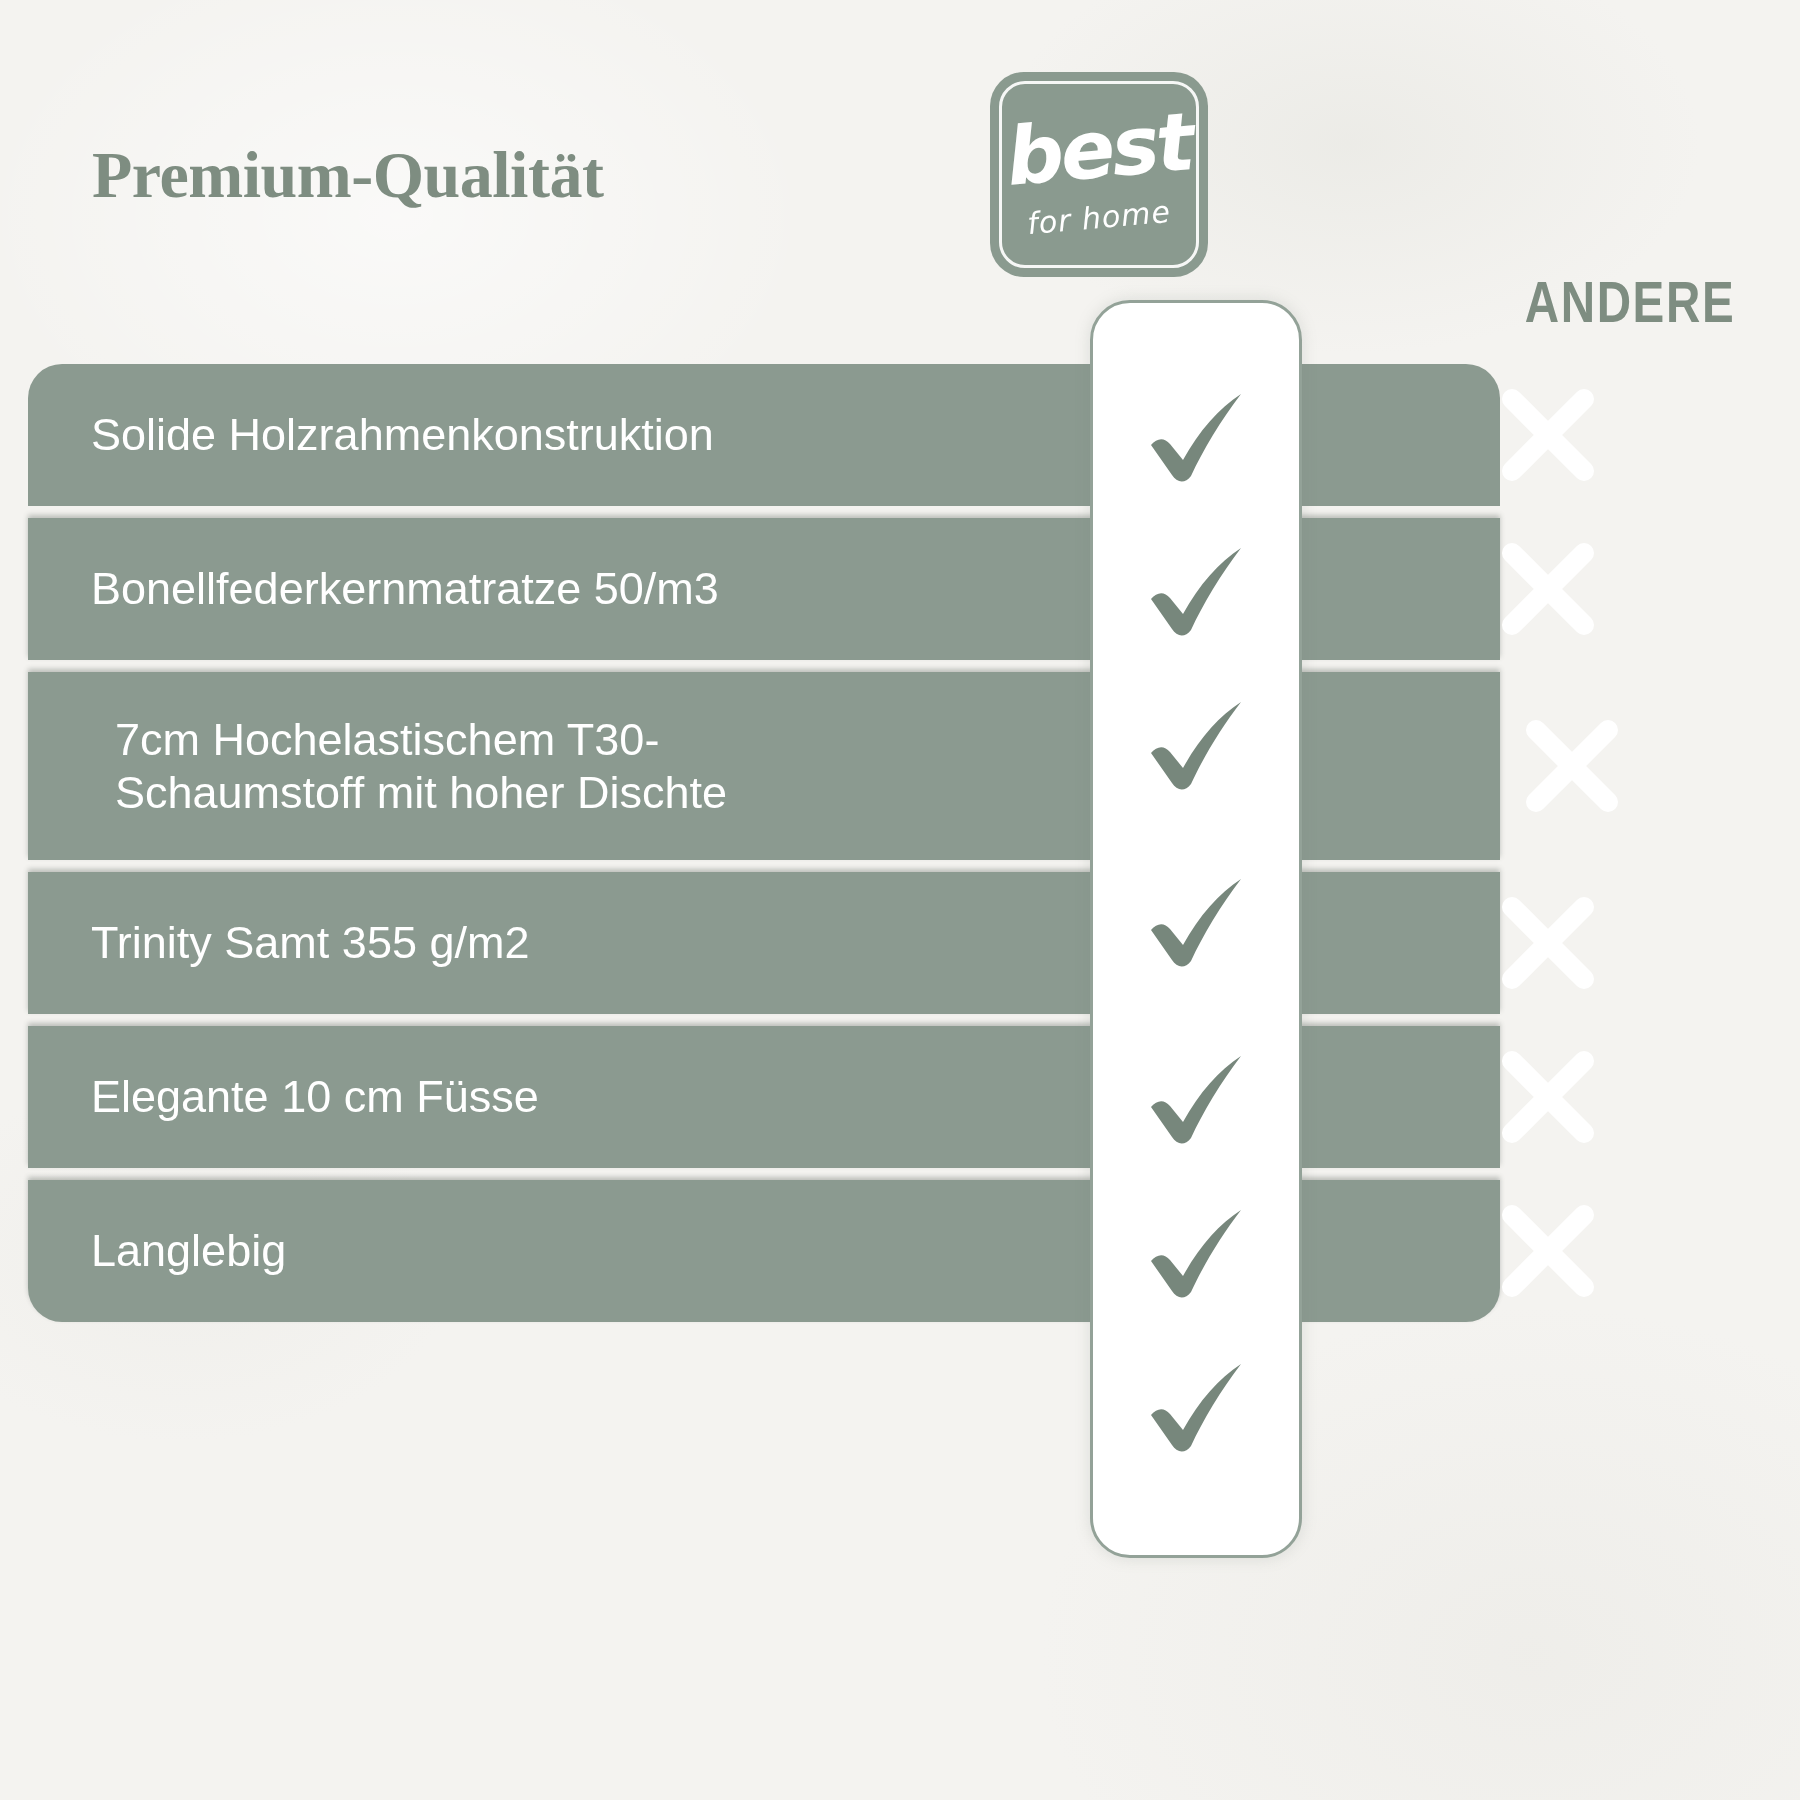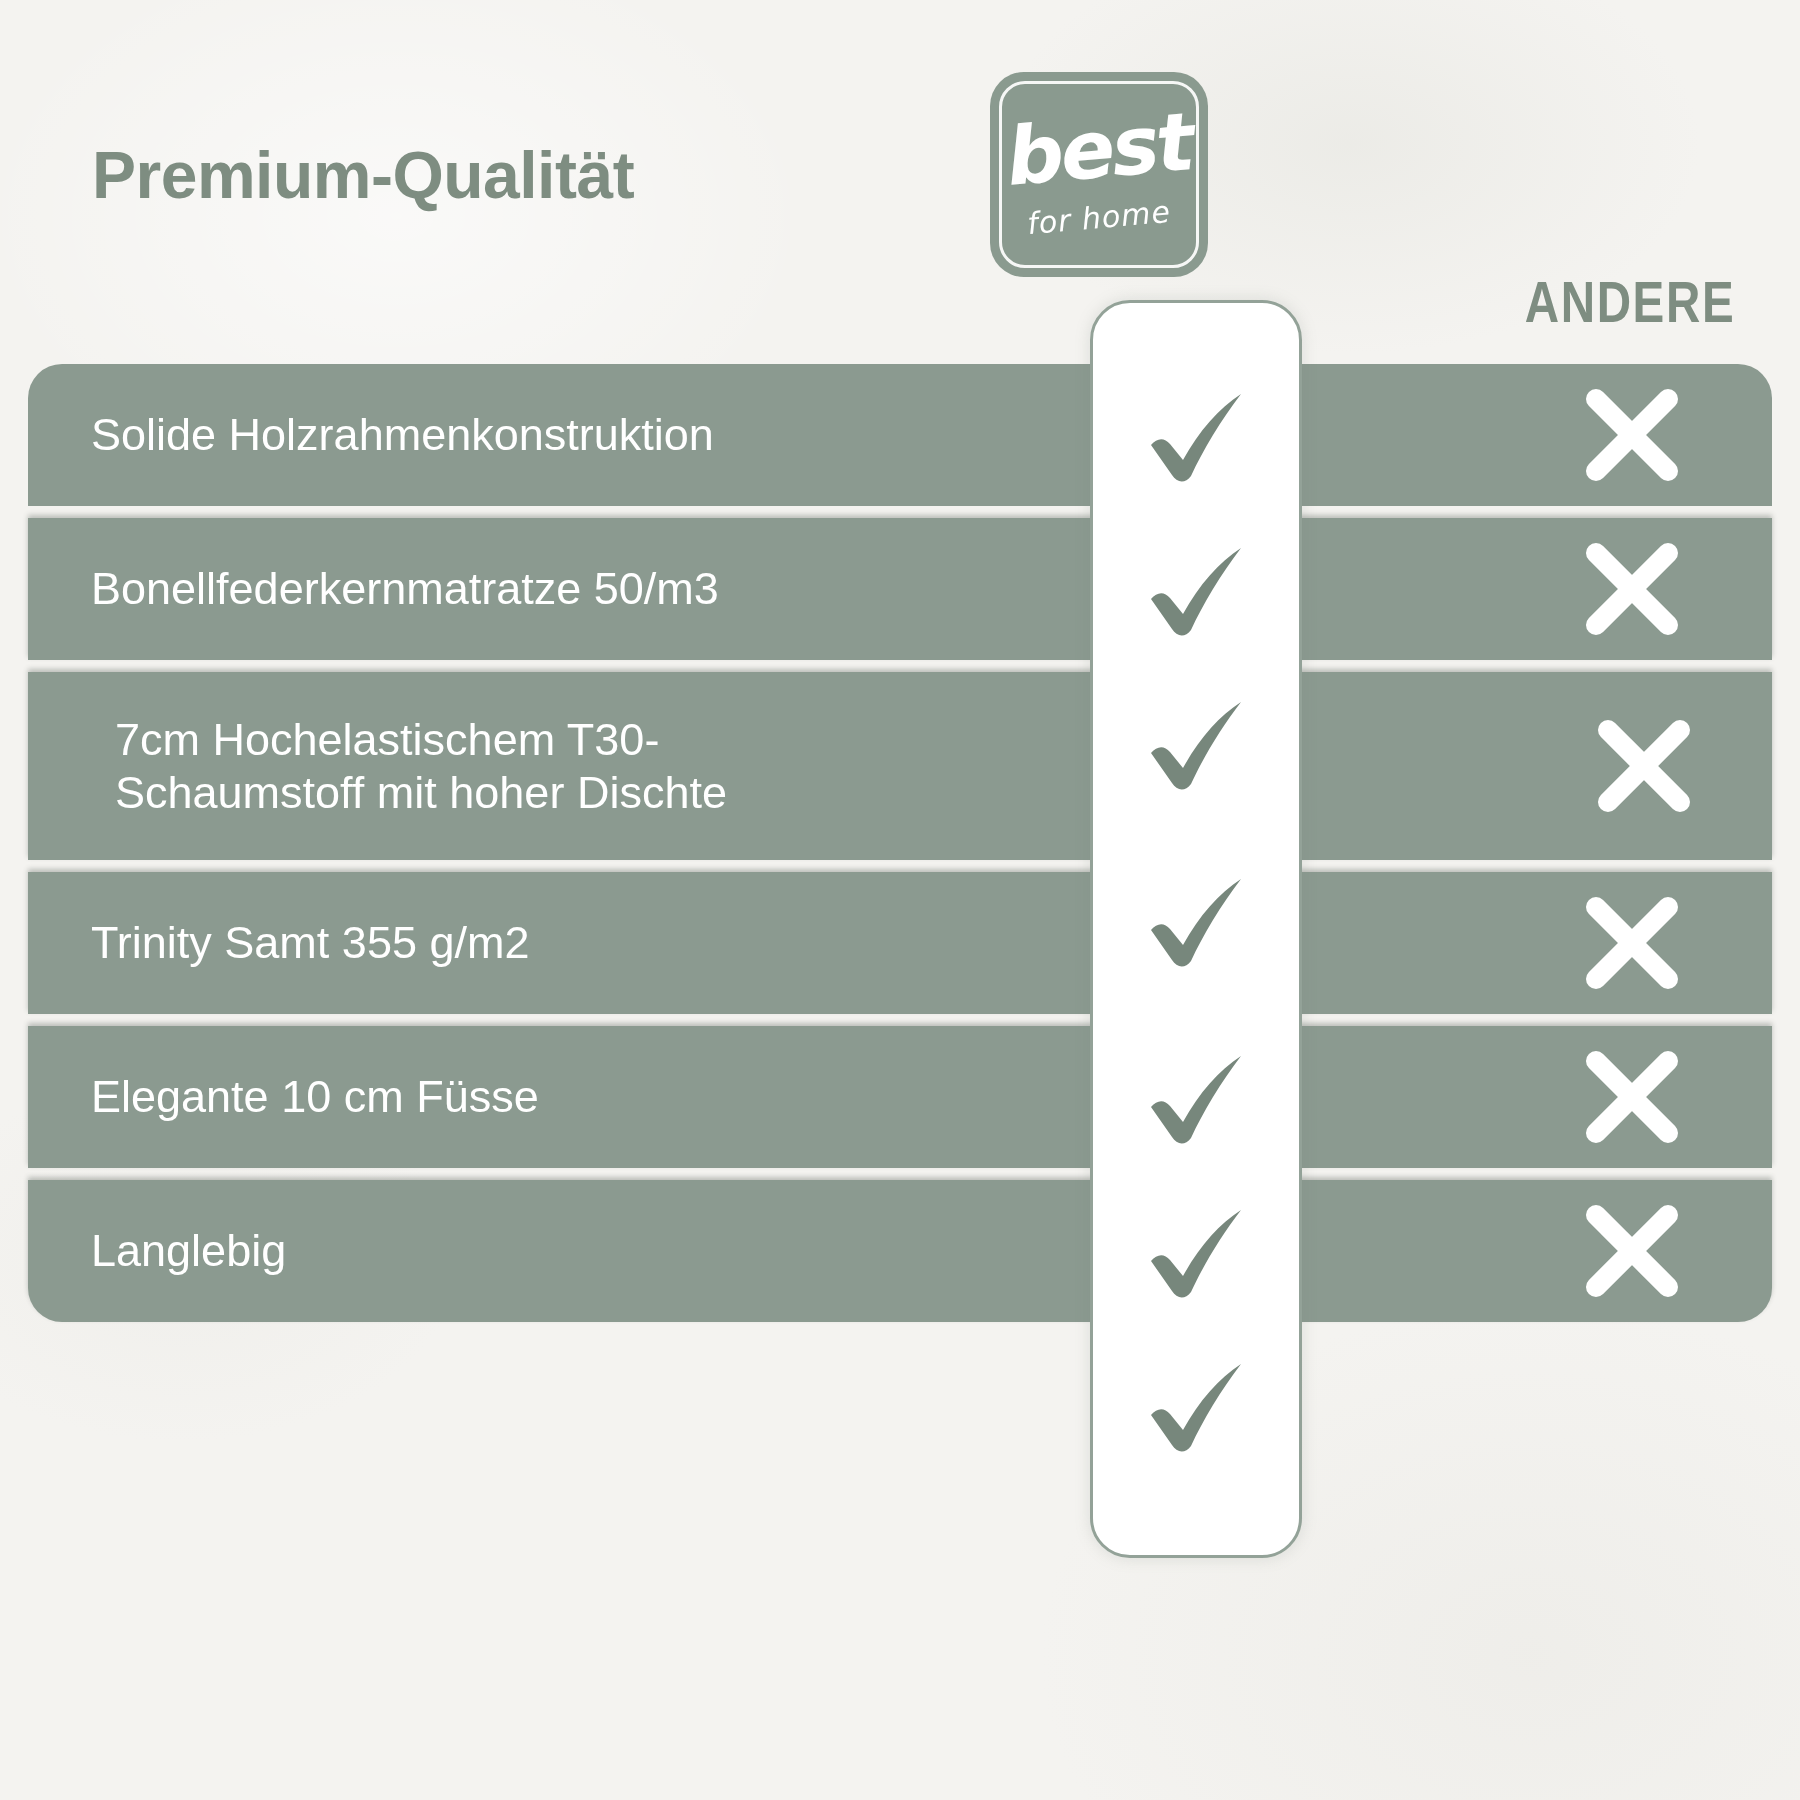--- a/index.html
+++ b/index.html
@@ -32,21 +32,21 @@
     position: absolute;
     inset: 0;
     z-index: 2;
   }
 
   
   #page-title {
     position: absolute;
     left: 92px;
     top: 137px;
-    font-family: Liberation Sans, sans-serif;
+    font-family: Liberation Serif, serif;
     font-weight: 700;
     font-size: 66px;
     letter-spacing: -0.5px;
     color: #7e8d81;
     white-space: nowrap;
   }
 
   #brand-logo {
     position: absolute;
     left: 990px;
@@ -110,21 +110,21 @@
     color: #7e8d81;
     transform: scaleX(0.82);
     transform-origin: center;
   }
 
   
   #feature-table {
     position: absolute;
     left: 28px;
     top: 364px;
-    width: 1744px;
+    width: 1472px;
   }
 
   .feature-row {
     position: relative;
     display: flex;
     align-items: stretch;
     background: #8b9a90;
     margin-bottom: 12px;
     box-shadow: 0 -3px 5px rgba(60,70,62,0.30);
   }

